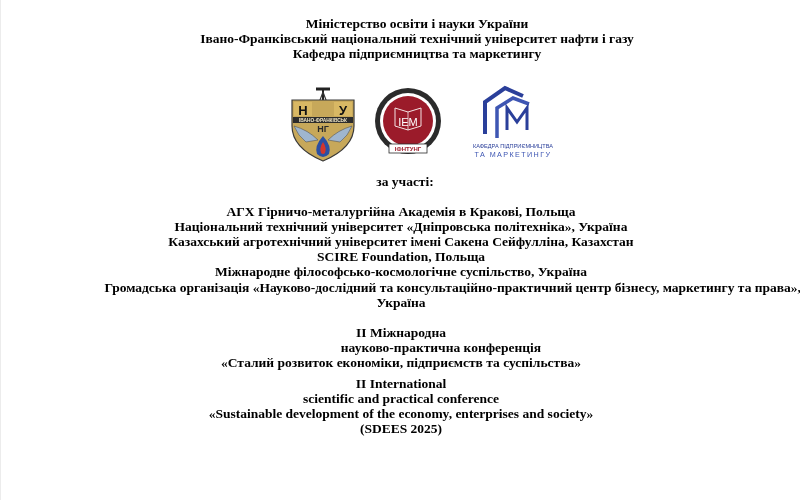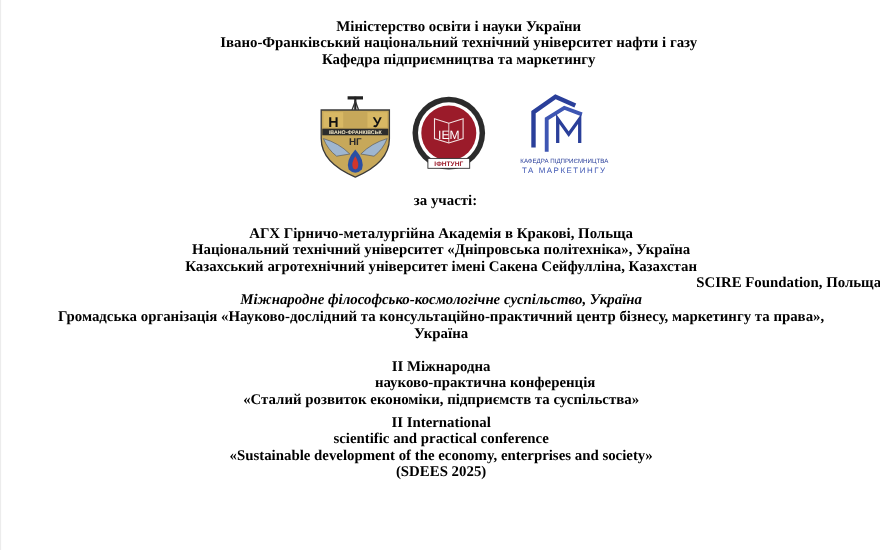--- a/index.html
+++ b/index.html
@@ -49,23 +49,23 @@
     .logo { position: absolute; }
     #logo-nung { left: 287px; top: 4px; width: 70px; height: 76px; }
     #logo-iem { left: 372px; top: 4px; width: 70px; height: 72px; text-align: right; }
     #logo-kpm { left: 462px; top: 0px; width: 100px; height: 78px; }
 
     #participation { top: 174px; left: 4px; }
 
     #org1 { top: 204px; }
     #org2 { top: 219px; }
     #org3 { top: 234px; }
-    #org4 { top: 249px; text-align: right; }
-    #org5 { top: 264px; font-style: italic; }
-    #org6 { top: 280px; }
+    #org4 { top: 249px; }
+    #org5 { top: 264px; }
+    #org6 { top: 280px; text-align: right; }
     #org7 { top: 295px; }
 
     #ua1 { top: 325px; }
     #ua2 { top: 340px; padding-left: 40px; }
     #ua3 { top: 355px; }
 
     #en1 { top: 376px; }
     #en2 { top: 391px; }
     #en3 { top: 406px; }
     #en4 { top: 421px; }

